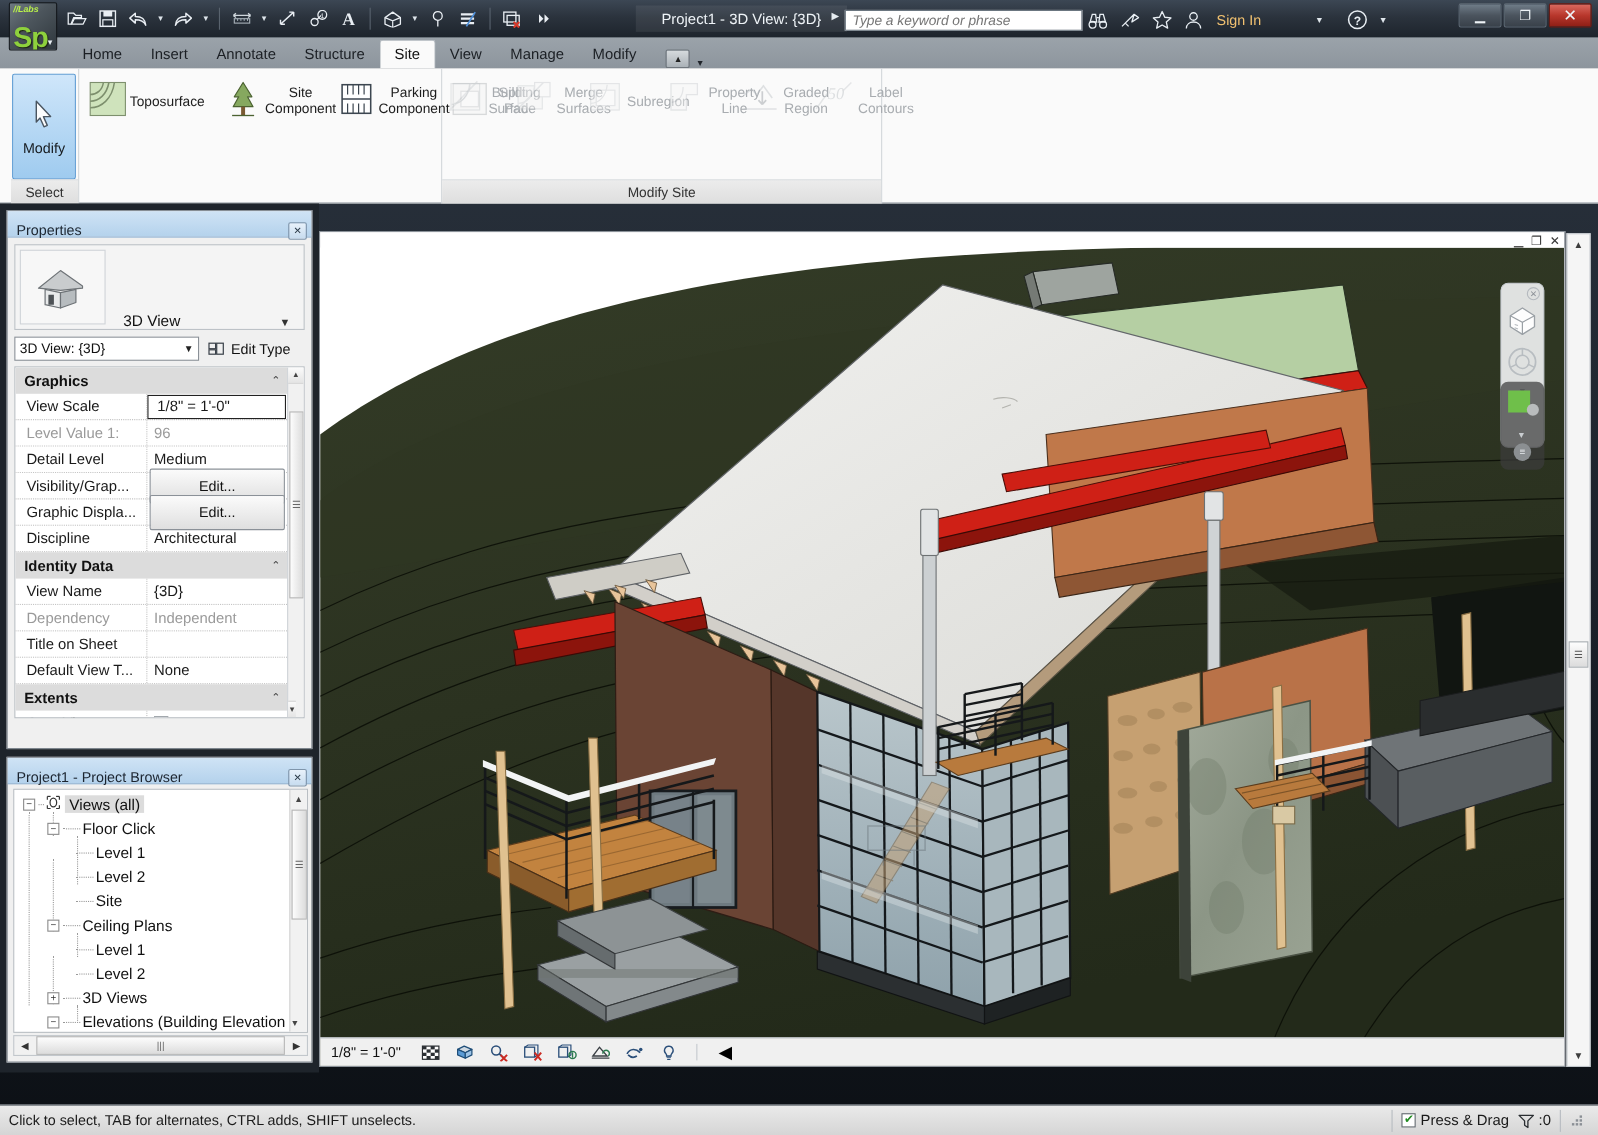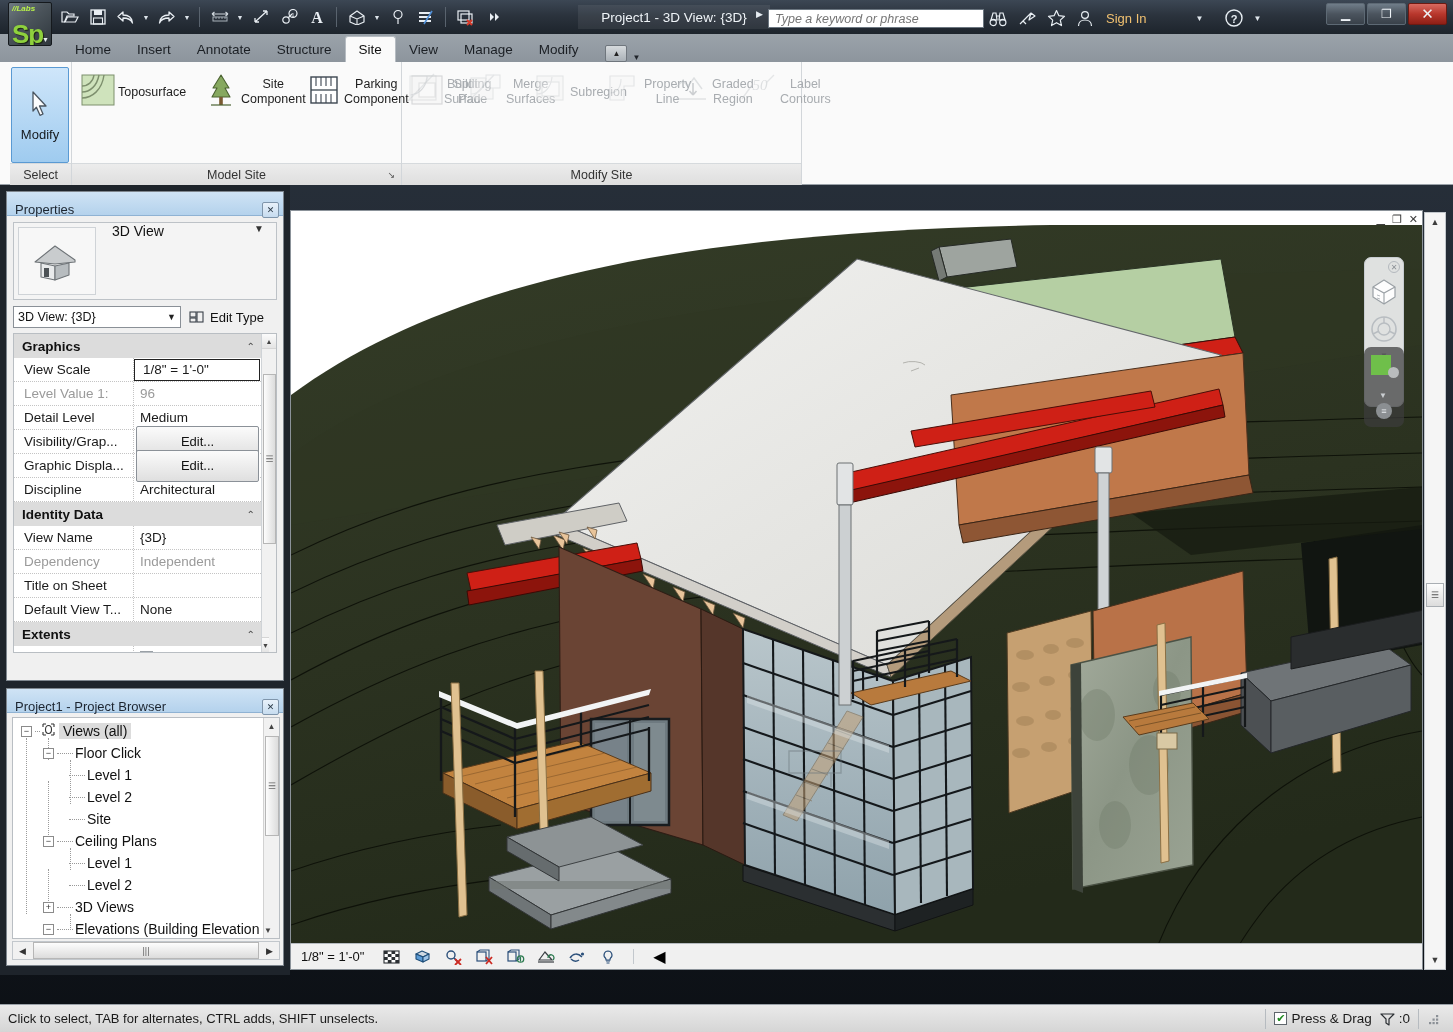--- a/index.html
+++ b/index.html
@@ -139,21 +139,21 @@
   .pal-title .x{
     margin-left:auto; width:17px;height:16px;border:1px solid #7f95ab;border-radius:2px;
     background:linear-gradient(180deg,#e8f1fa,#c7dcef);
     display:flex;align-items:center;justify-content:center;font-size:9px;color:#2a3947;
   }
 
   
   #props{ top:6px; height:490px; }
   #props .typebox{
     margin:6px; height:78px; border:1px solid #bdc2c7; background:#f4f4f4;
-    display:flex; align-items:flex-start;
+    display:flex; align-items:flex-end;
   }
   #props .typebox .thumb{
     width:78px;height:68px;margin:4px; background:#f7f7f7; border:1px solid #cfd3d7;
     display:flex;align-items:center;justify-content:center;
   }
   #props .typebox .tname{ font-size:14px; color:#111; margin-left:12px;}
   #props .typebox .tcar{ margin-left:auto; margin-right:12px; font-size:10px; color:#333;}
   #props .selrow{ display:flex; align-items:center; padding:0 6px 5px 6px; }
   #props .selbox{
     width:168px; height:22px; border:1px solid #8a9097; background:#fff;
@@ -507,24 +507,20 @@
           <span class="ico">
             <svg width="40" height="38" viewBox="0 0 40 38">
                 <rect x="5" y="4" width="30" height="28" fill="#f3f3f3" stroke="#a8acb0" stroke-width="1.2"></rect>
                 <rect x="12" y="11" width="16" height="14" fill="#fff" stroke="#a8acb0" stroke-width="1.2"></rect>
                 <path d="M5 22c8 0 14-7 16-18" fill="none" stroke="#c3c7cb" stroke-width="1.2"></path>
               </svg>
           </span>
           <span class="cap"><span>Building</span><br><span>Pad</span></span>
         </div>
 
-      </div>
-      <div class="rp-title">
-        <span>Model Site</span>
-        <span class="dlg">↘</span>
       </div>
     </div>
 
     <div class="rp" id="panel-modifysite">
       <div class="rp-body" style="padding-left:4px;">
 
         <div class="ritem disabled" style="width:62px;">
           <span class="ico">
             <svg width="38" height="36" viewBox="0 0 38 36">
                 <rect x="4" y="3" width="26" height="24" fill="#f5f5f5" stroke="#c6cacd" stroke-width="1.1"></rect>

